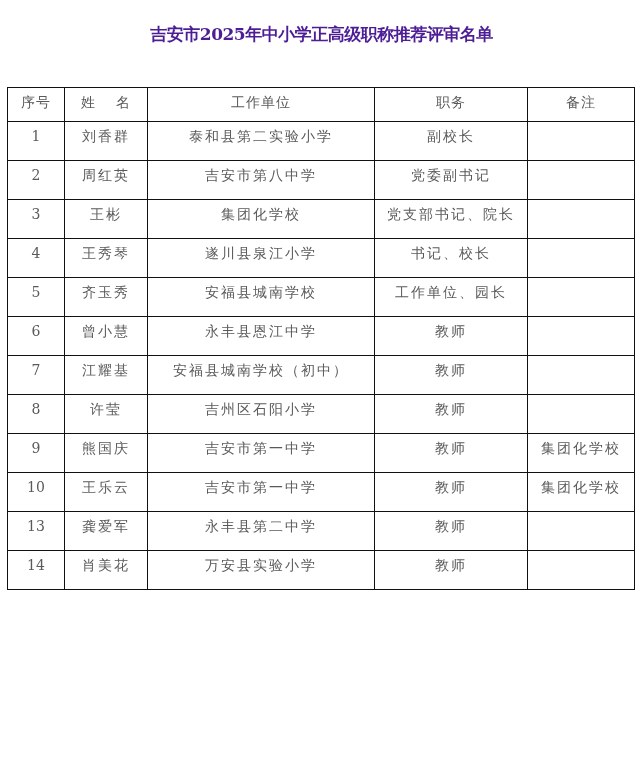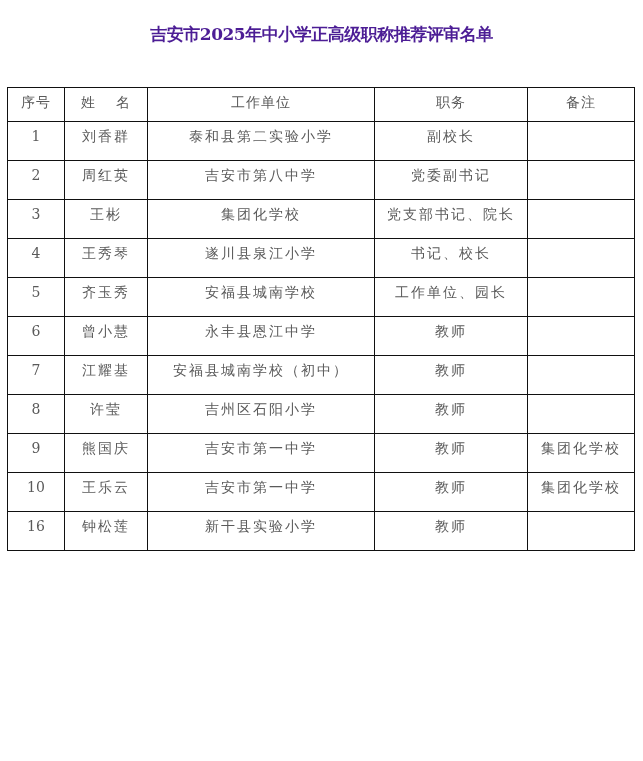--- a/index.html
+++ b/index.html
@@ -154,20 +154,27 @@
       <td>集团化学校</td>
     </tr>
     <tr>
       <td class="col-no">10</td>
       <td>王乐云</td>
       <td>吉安市第一中学</td>
       <td>教师</td>
       <td>集团化学校</td>
     </tr>
     <tr>
-      <td class="col-no">16</td>
-      <td>钟松莲</td>
-      <td>新干县实验小学</td>
+      <td class="col-no">13</td>
+      <td>龚爱军</td>
+      <td>永丰县第二中学</td>
+      <td>教师</td>
+      <td></td>
+    </tr>
+    <tr>
+      <td class="col-no">14</td>
+      <td>肖美花</td>
+      <td>万安县实验小学</td>
       <td>教师</td>
       <td></td>
     </tr>
   </tbody>
 </table>
 
 </body></html>

